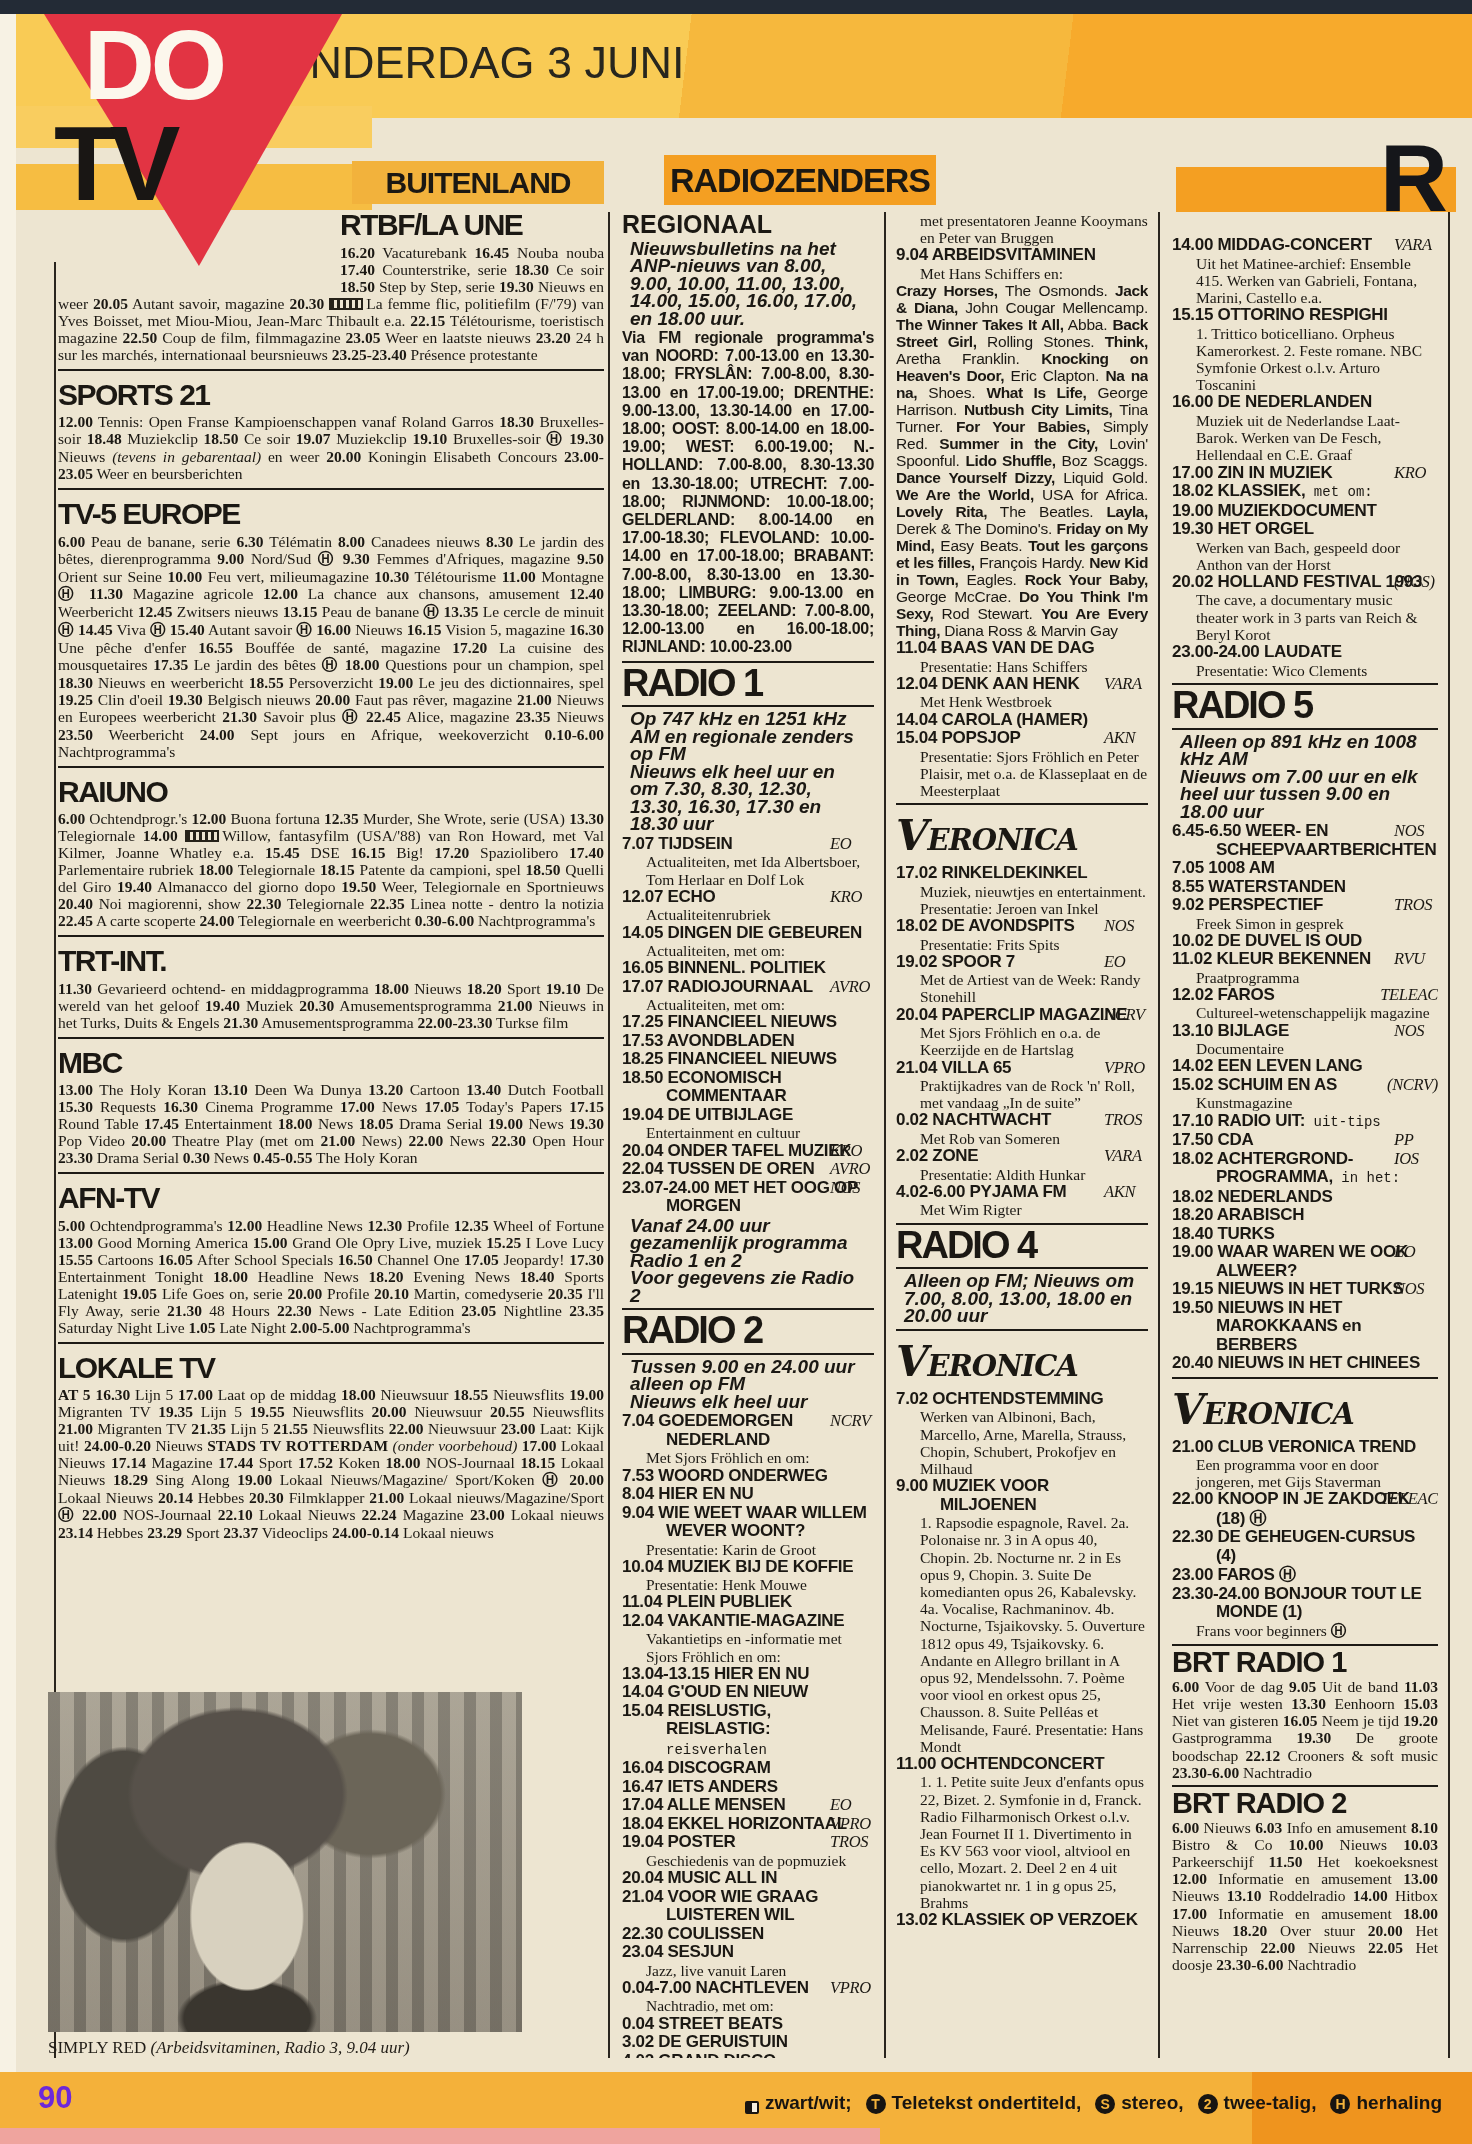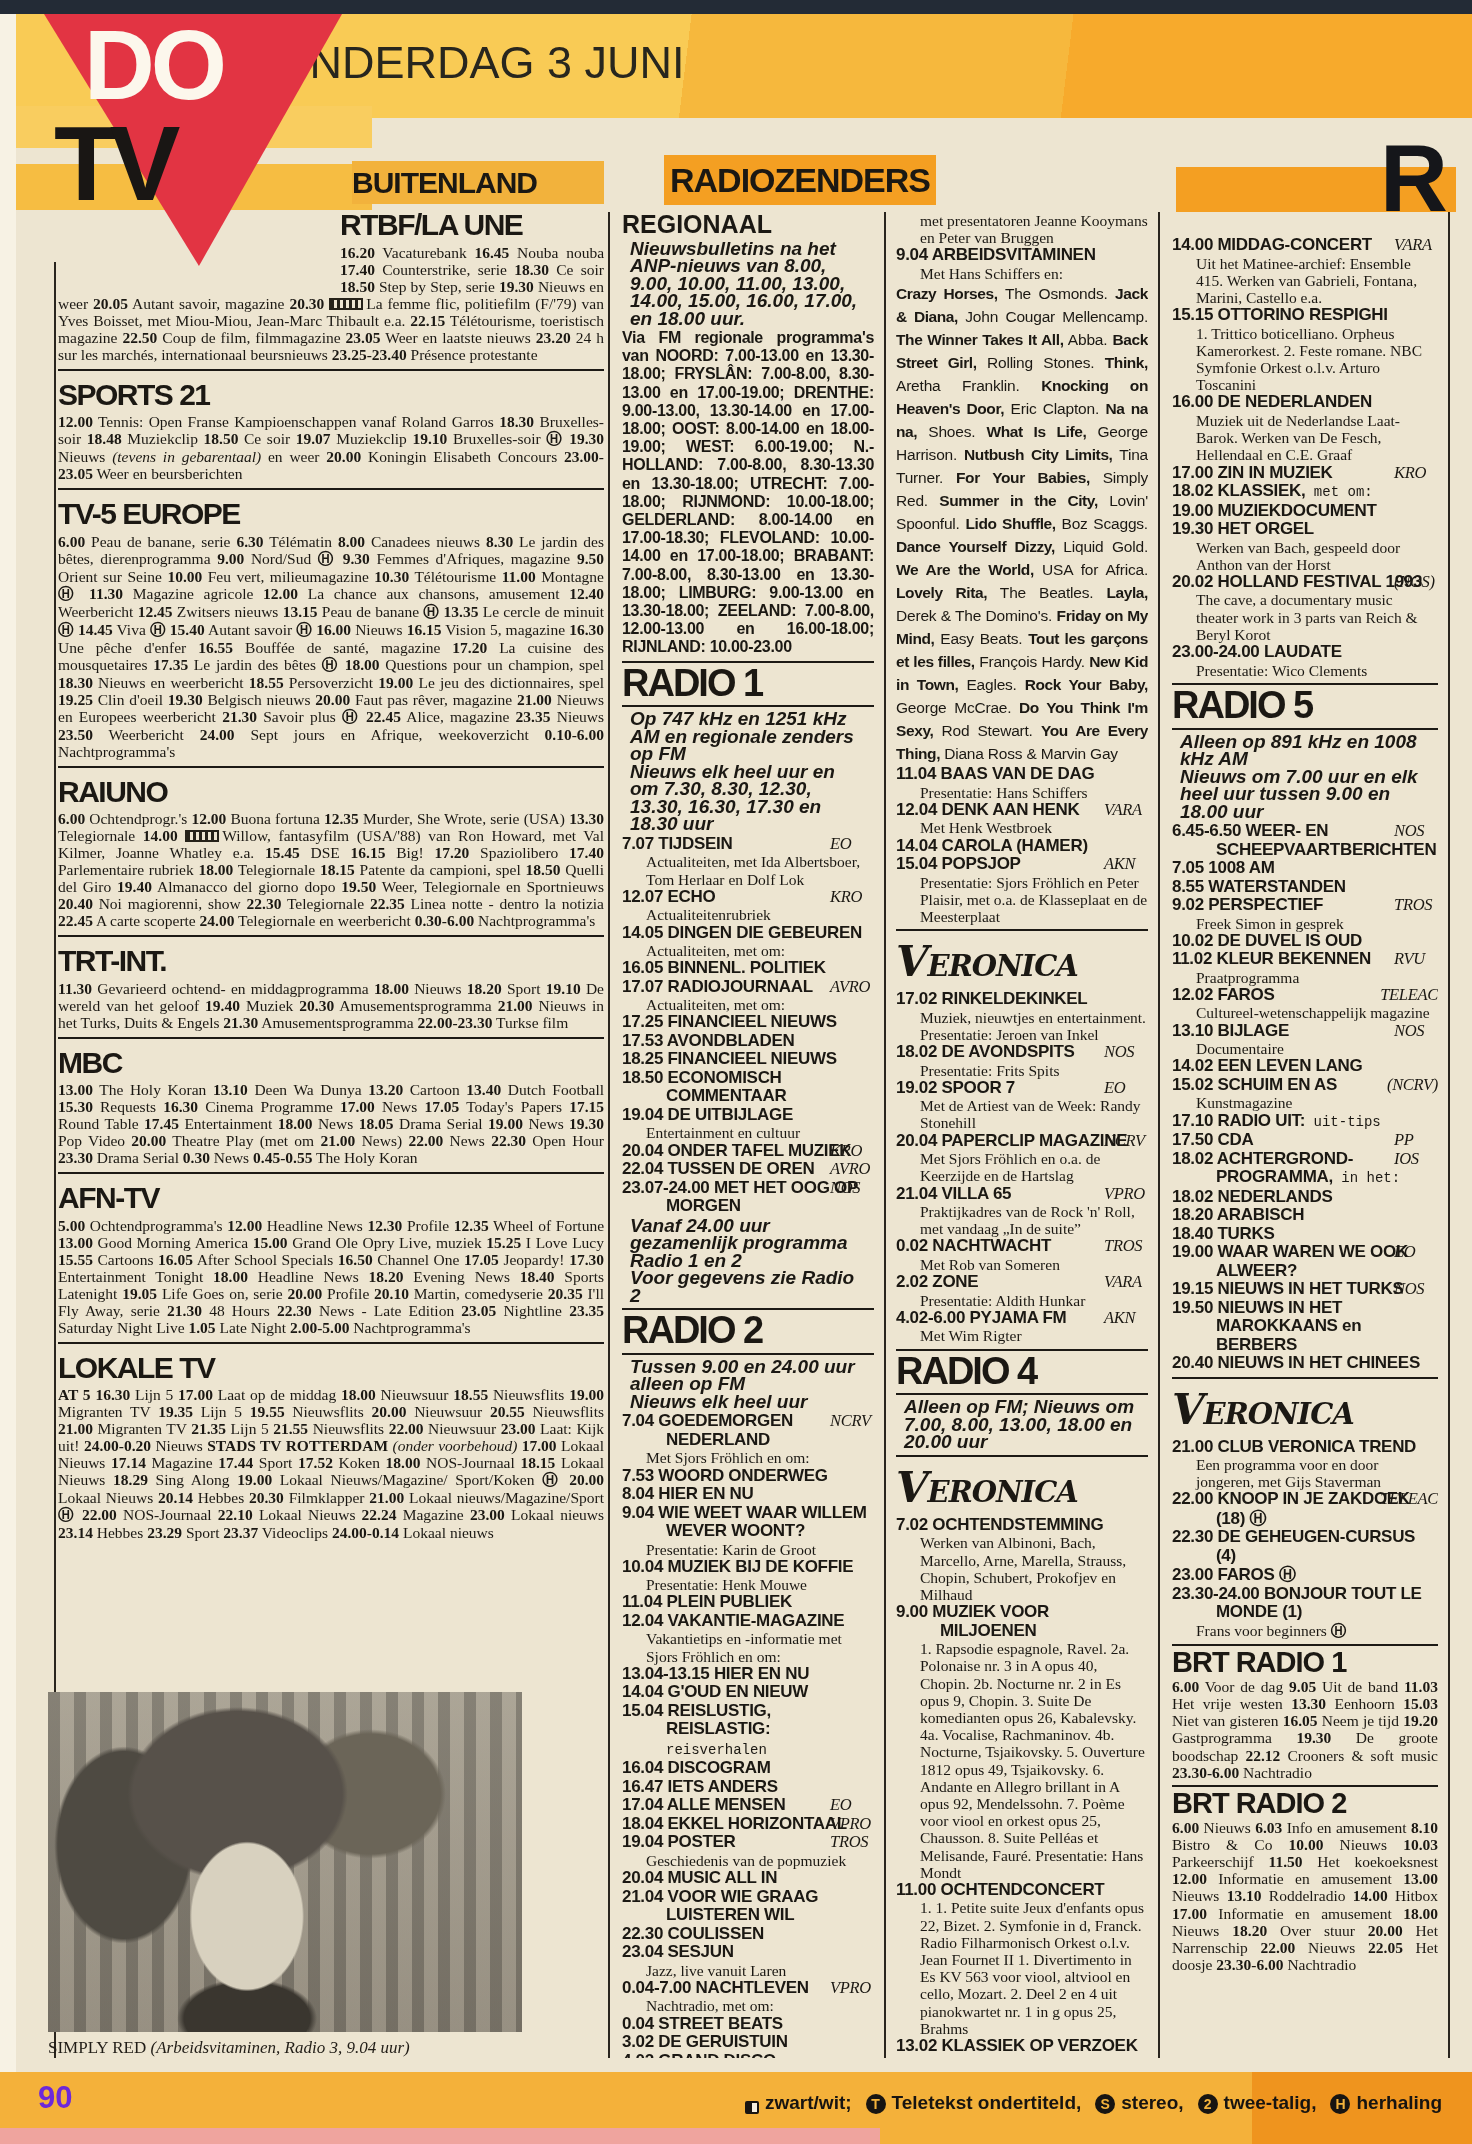--- a/index.html
+++ b/index.html
@@ -16,21 +16,21 @@
   .stripeB{left:16px;top:164px;width:356px;height:46px;background:#f6bd42;}
   .tri{left:44px;top:14px;width:298px;height:252px;background:#e23443;
        clip-path:polygon(0 0,100% 0,52% 100%);z-index:3;}
   .logo-do{left:84px;top:16px;z-index:4;font-size:98px;font-weight:800;letter-spacing:-4px;
            color:#fcf7ec;line-height:1;}
   .logo-tv{left:54px;top:110px;z-index:4;font-size:106px;font-weight:900;letter-spacing:-9px;
            color:#191614;line-height:1;}
   .date-heading{left:242px;top:40px;font-size:45px;font-weight:400;color:#28261e;
                 letter-spacing:0;line-height:1;z-index:2;}
   .bar-buitenland{left:352px;top:161px;width:252px;height:43px;background:#f2b23c;z-index:2;
-      display:flex;align-items:center;font-size:30px;font-weight:800;letter-spacing:-1px;}
+      display:flex;align-items:center;justify-content:center;font-size:30px;font-weight:800;letter-spacing:-1px;}
   .bar-radioz{left:664px;top:155px;width:272px;height:50px;background:#f49f22;z-index:2;
       display:flex;align-items:center;justify-content:center;font-size:34px;font-weight:800;letter-spacing:-1px;}
   .corner-band{left:1176px;top:167px;width:280px;height:45px;background:#f49f22;}
   .corner-letter{left:1380px;top:132px;font-size:94px;font-weight:900;line-height:1;color:#15161a;z-index:2;}
   
   .vr{position:absolute;width:2px;background:#2a251e;}
   
   .tv-col{left:58px;top:206px;width:546px;height:1482px;overflow:hidden;}
   .tv-section{border-bottom:2px solid #1d1a15;padding-bottom:6px;margin-bottom:5px;overflow:hidden;}
   .tv-section:last-child{border-bottom:none;}
@@ -51,21 +51,21 @@
   .note{font-style:italic;font-weight:700;font-size:19px;line-height:17.5px;margin:1px 8px 2px;}
   .bpara{font-weight:700;font-size:16px;line-height:18.2px;text-align:justify;letter-spacing:-0.3px;}
   .rule{border-top:2px solid #1d1a15;margin:4px 0;}
   .prog{margin:0;}
   .phead{font-weight:700;font-size:17px;line-height:18.5px;letter-spacing:-0.3px;
          padding-left:44px;text-indent:-44px;}
   .net{float:right;font-family:"Liberation Serif",serif;font-style:italic;font-weight:400;font-size:16.5px;}
   .ptail{font-family:Liberation Mono, monospace;font-weight:400;font-size:14px;letter-spacing:0;}
   .pdesc{font-family:"Liberation Serif",serif;font-size:15.5px;line-height:17.2px;padding-left:24px;}
   .cont{padding-left:24px;}
-  .songs{font-size:15.5px;line-height:23px;text-align:justify;letter-spacing:-0.2px;}
+  .songs{font-size:15.5px;line-height:17px;text-align:justify;letter-spacing:-0.2px;}
   .songs b{letter-spacing:-0.4px;}
   .tpara{font-family:"Liberation Serif",serif;font-size:15.5px;line-height:17.2px;text-align:justify;}
   .vlogo{font-family:"DejaVu Serif",serif;font-style:italic;font-weight:700;font-size:29px;
          letter-spacing:-1px;margin:6px 0 4px;}
   .vbig{font-size:42px;}
   .tt{display:inline-block;width:34px;height:12px;border:2px solid #262219;
       background:repeating-linear-gradient(90deg,#262219 0 3px,transparent 3px 6px);
       vertical-align:-1px;margin-right:3px;}
   .cg{font-family:"DejaVu Sans",sans-serif;font-style:normal;}
   

